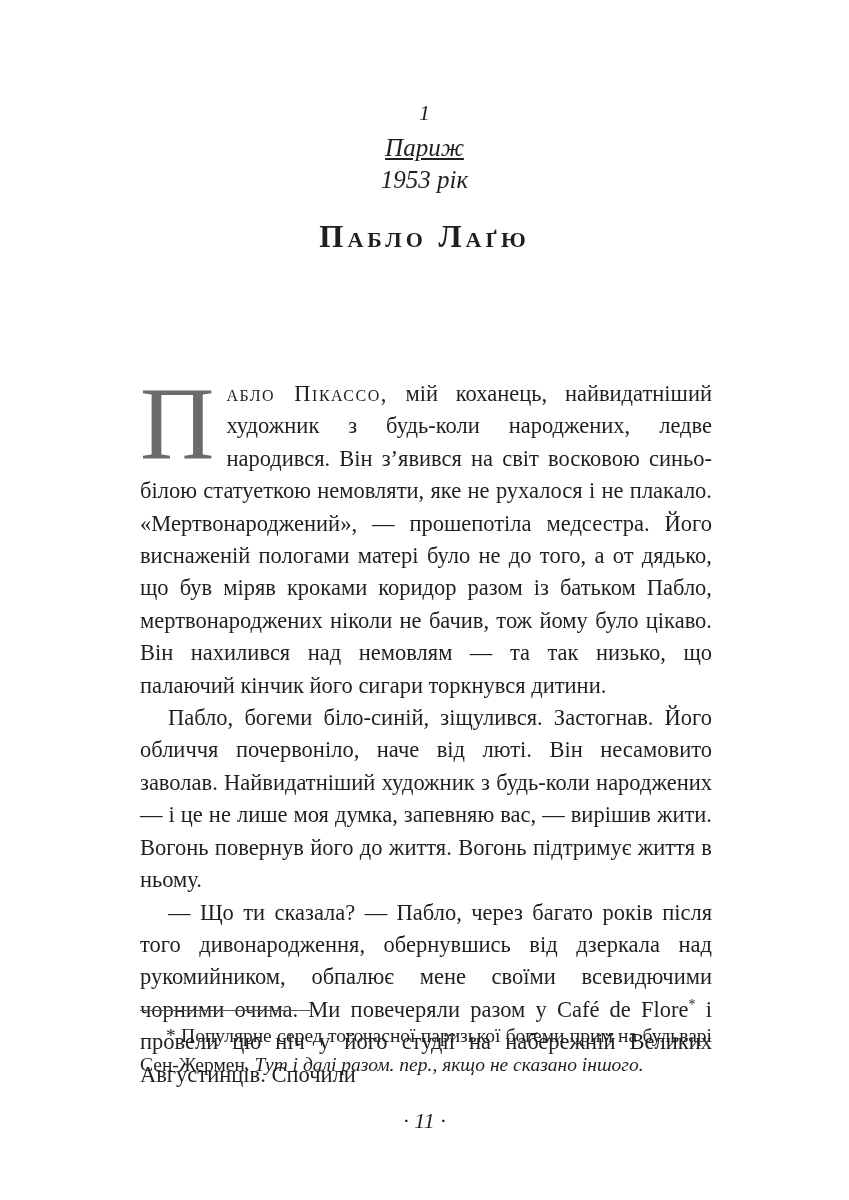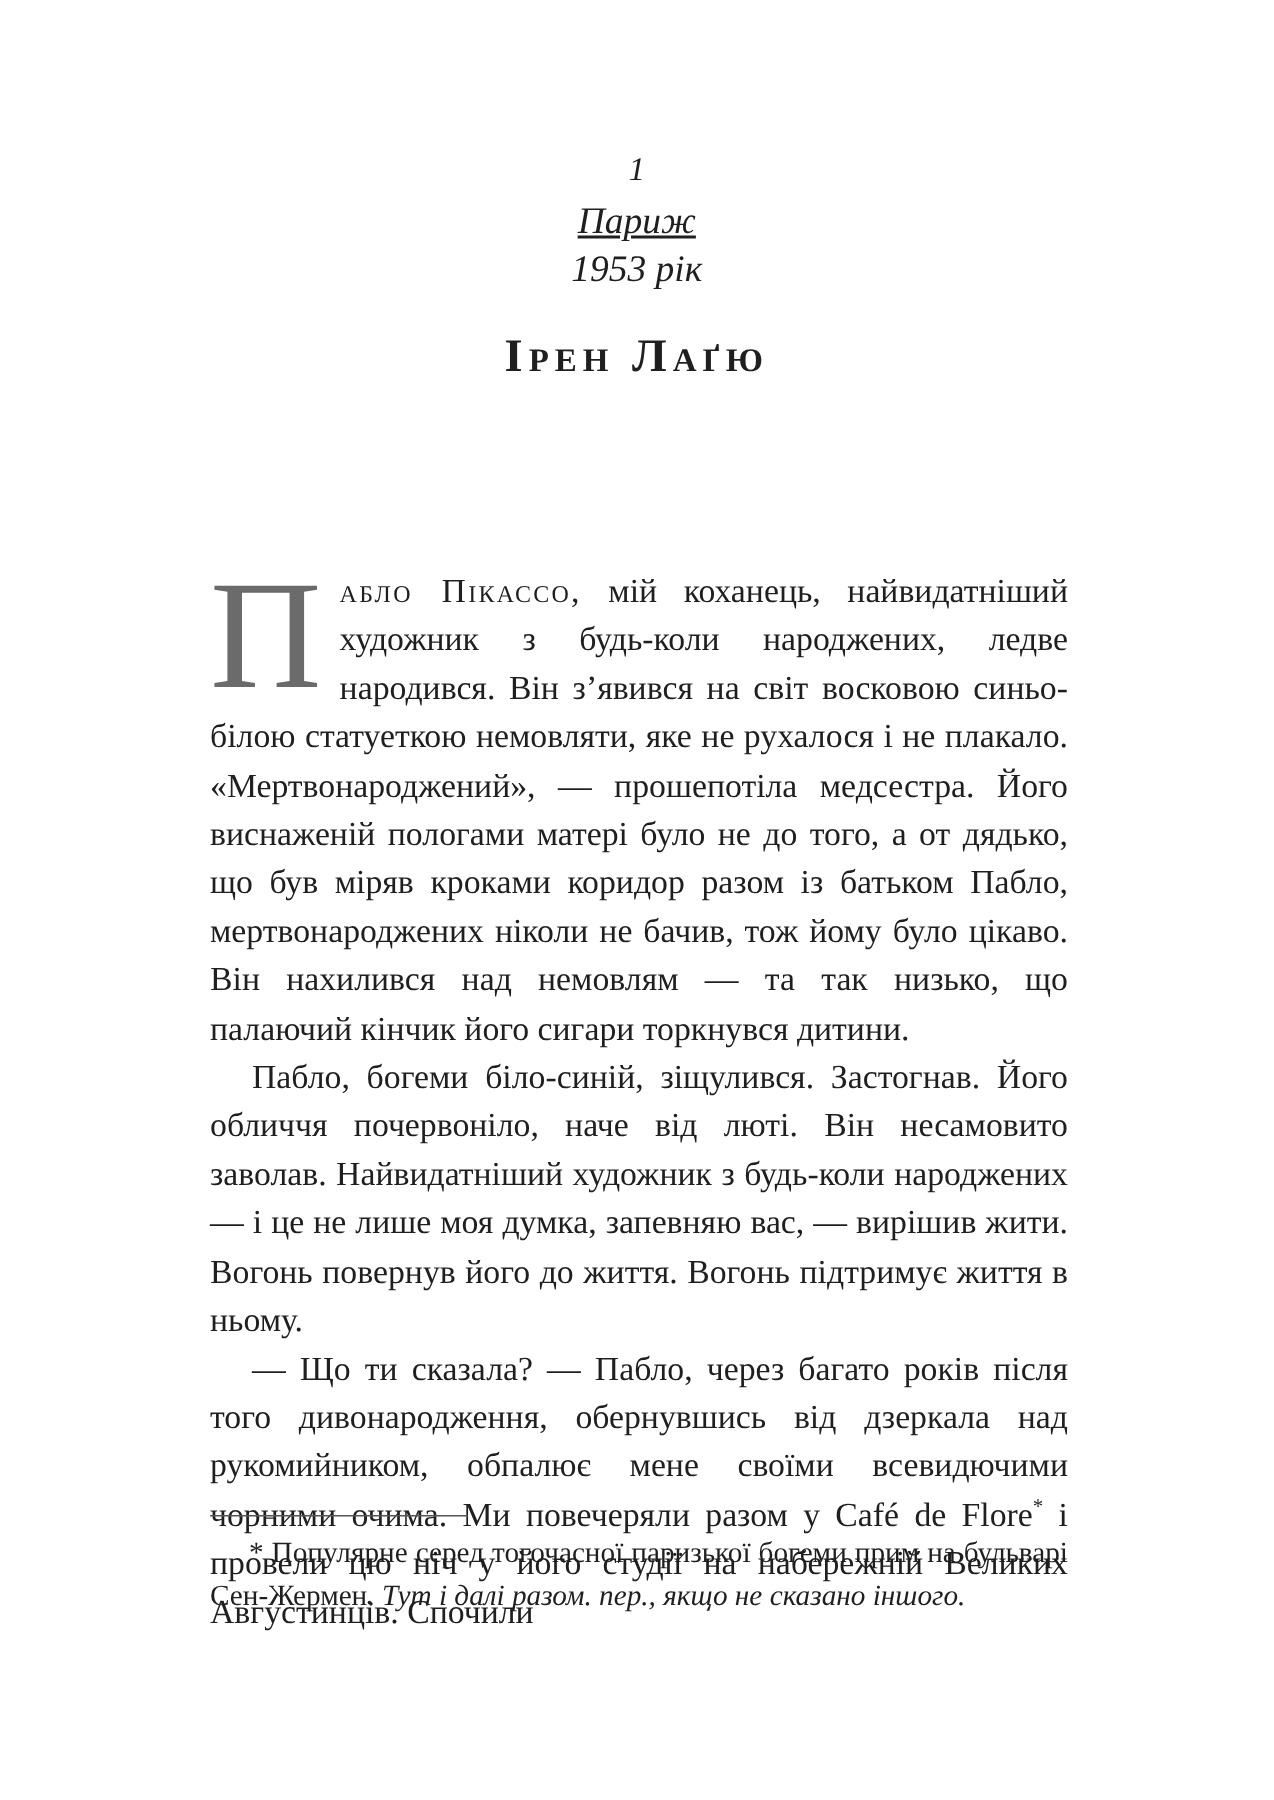--- a/index.html
+++ b/index.html
@@ -122,28 +122,29 @@
 </style>
 </head>
 <body>
 
 <div class="page">
 
   <div class="chapter-header">
     <div class="chapter-number">1</div>
     <div class="chapter-place">Париж</div>
     <div class="chapter-year">1953 рік</div>
-    <h1 class="chapter-title">Ірен Лаґю</h1>
+    <h1 class="chapter-title">Пабло Лаґю</h1>
   </div>
 
   <div class="body-text">
     <p><span class="drop-cap">П</span><span class="lead-smallcaps">абло Пікассо,</span><span> мій коханець, найвидатніший художник з будь-коли народжених, ледве народився. Він з’явився на світ восковою синьо-білою статуеткою немовляти, яке не рухалося і не плакало. «Мертвонароджений», — прошепотіла медсестра. Його виснаженій пологами матері було не до того, а от дядько, що був міряв кроками коридор разом із батьком Пабло, мертвонароджених ніколи не бачив, тож йому було цікаво. Він нахилився над немовлям — та так низько, що палаючий кінчик його сигари торкнувся дитини.</span></p>
     <p class="indent">Пабло, богеми біло-синій, зіщулився. Застогнав. Його обличчя почервоніло, наче від люті. Він несамовито заволав. Найвидатніший художник з будь-коли народжених — і це не лише моя думка, запевняю вас, — вирішив жити. Вогонь повернув його до життя. Вогонь підтримує життя в ньому.</p>
     <p class="indent"><span>— Що ти сказала? — Пабло, через багато років після того дивонародження, обернувшись від дзеркала над рукомийником, обпалює мене своїми всевидючими чорними очима. Ми повечеряли разом у Café de Flore</span><span class="fn-sup">*</span><span> і провели цю ніч у його студії на набережній Великих Августинців. Спочили</span></p>
   </div>
 
   <div class="footnote-block">
     <div class="footnote-rule"></div>
     <p class="footnote"><span>*</span><span> Популярне серед тогочасної паризької богеми прим на бульварі Сен-Жермен. </span><span class="italic">Тут і далі разом. пер., якщо не сказано іншого.</span></p>
   </div>
 
+  <div class="page-number">· 11 ·</div>
 
 </div>
 
 </body></html>

